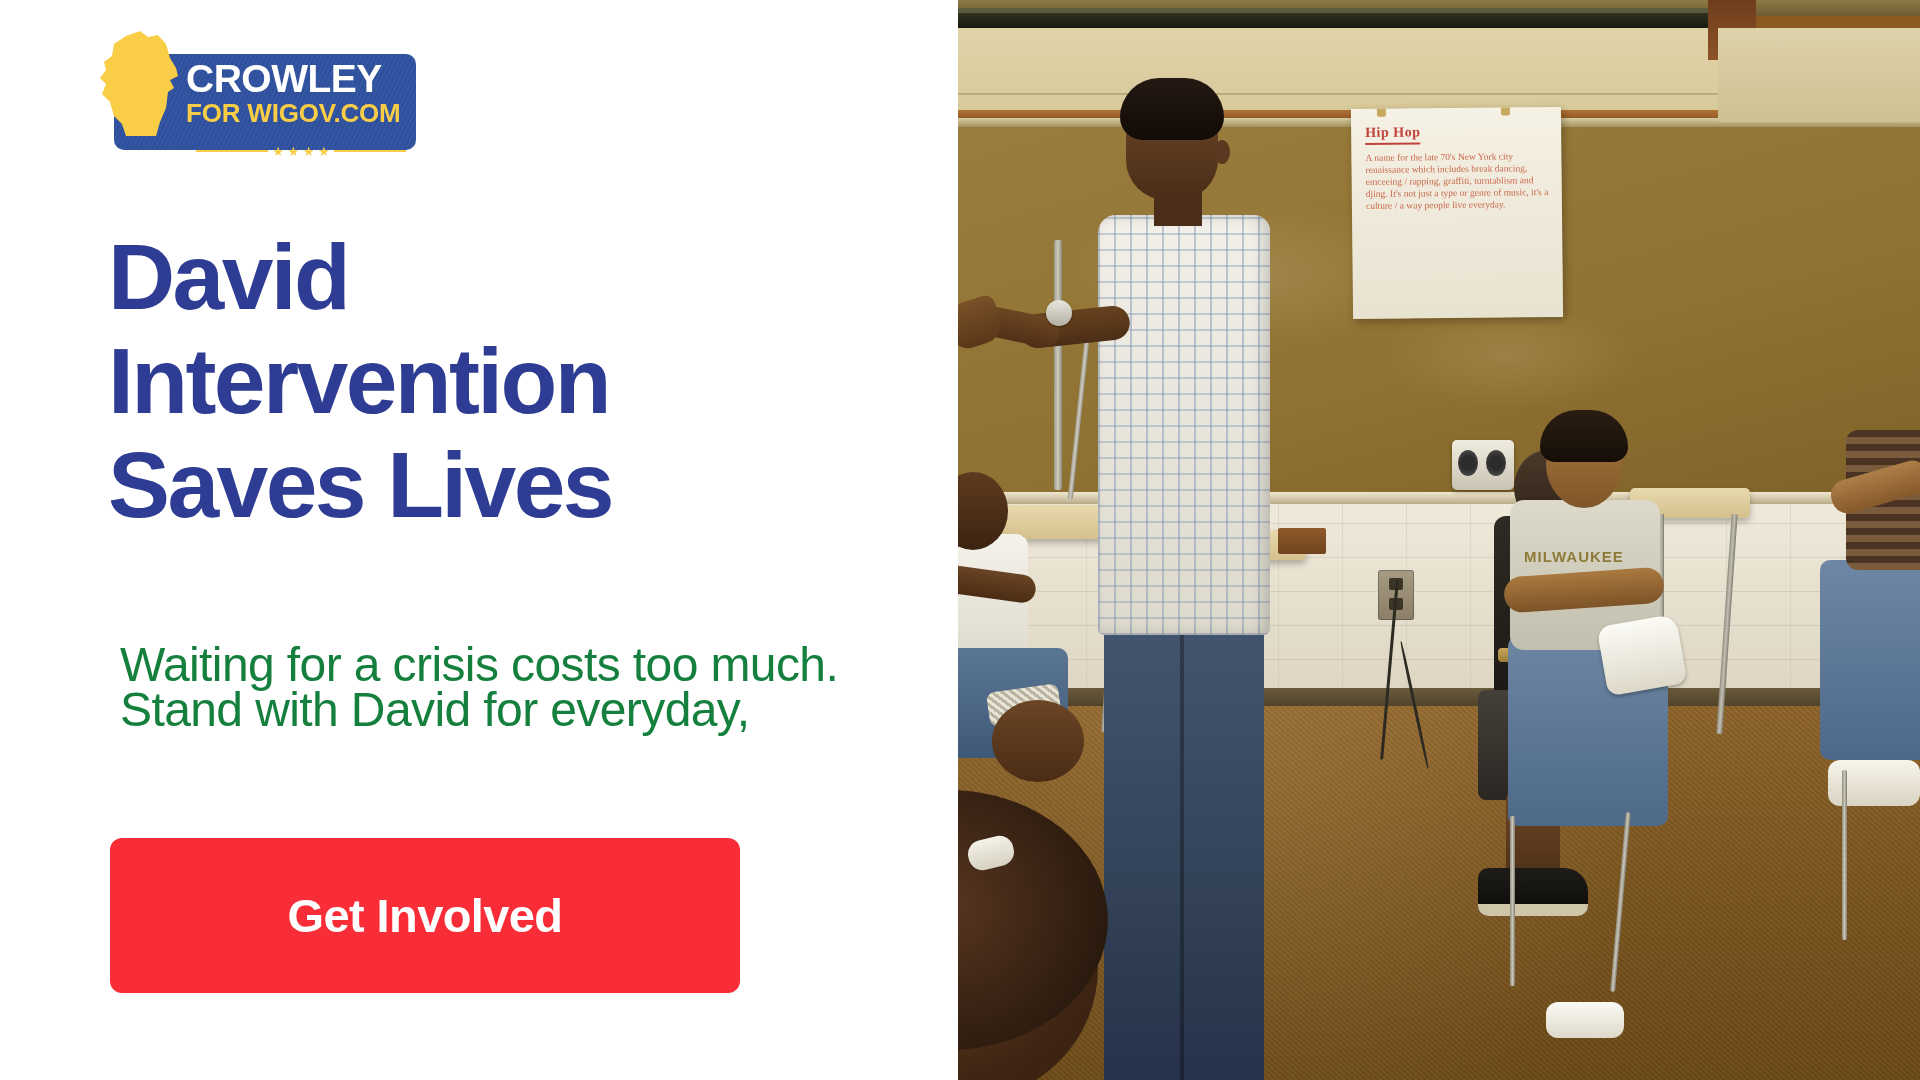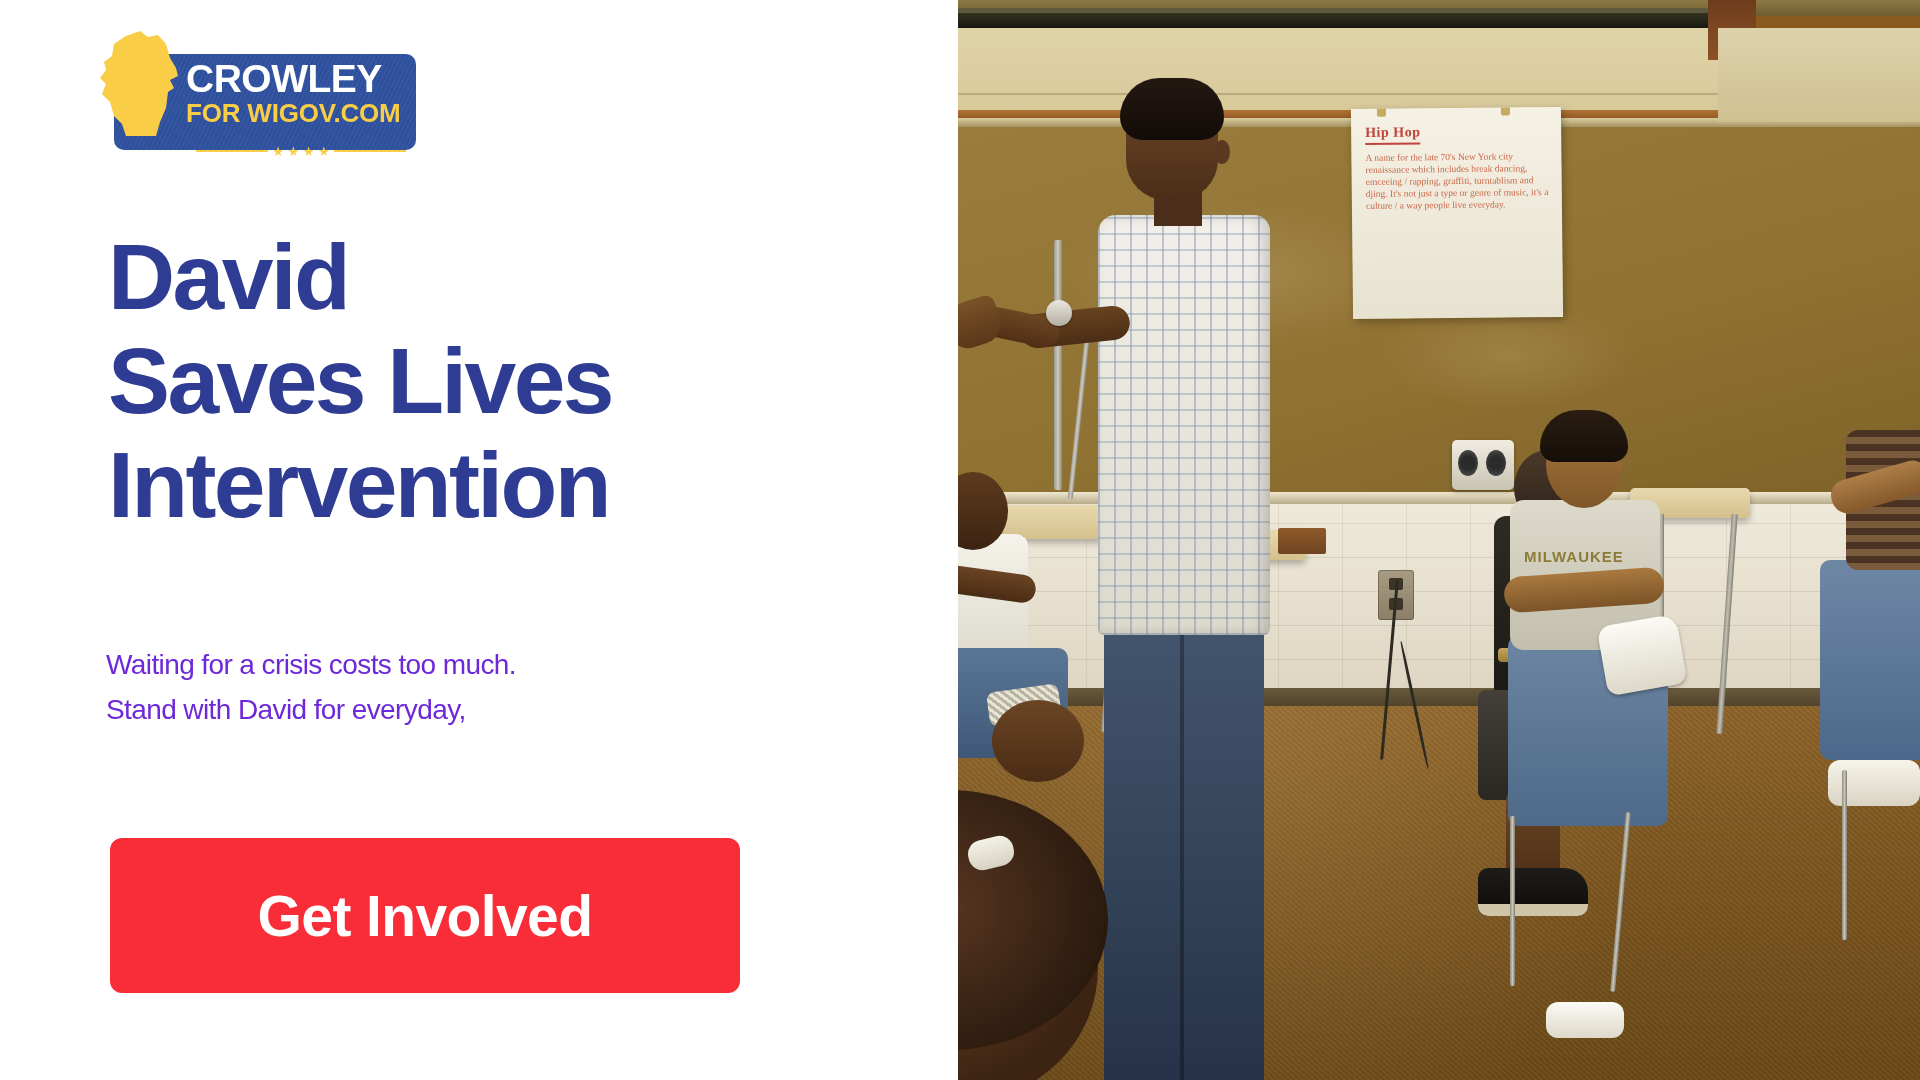--- a/index.html
+++ b/index.html
@@ -77,39 +77,39 @@
     line-height:104px;
     font-weight:bold;
     color:#2f3c93;
     letter-spacing:-2.6px;
     font-family:"Liberation Sans", sans-serif;
   }
   .headline-line { display:block; white-space:nowrap; }
 
   
   .subheadline {
-    position:absolute; left:106px; top:642px;
+    position:absolute; left:120px; top:642px;
     width:800px;
-    font-size:28px;
+    font-size:48px;
     line-height:45px;
     font-weight:normal;
-    color:#6d28d9;
+    color:#15803d;
     letter-spacing:-0.6px;
     font-family:"Liberation Sans", sans-serif;
   }
   .sub-line { display:block; white-space:nowrap; }
 
   
   .cta-button {
     position:absolute; left:110px; top:838px;
     width:630px; height:155px;
     background:#f92d37;
     border:none; border-radius:12px;
     color:#ffffff;
-    font-size:57px;
+    font-size:47px;
     font-weight:bold;
     letter-spacing:-0.6px;
     font-family:"Liberation Sans", sans-serif;
     cursor:pointer;
     display:flex; align-items:center; justify-content:center;
   }
 
   
   .photo {
     position:absolute; left:958px; top:0;
@@ -354,22 +354,22 @@
       </div>
       <div class="logo-stars">
         <span class="logo-rule"></span>
         <span class="logo-star">★ ★ ★ ★</span>
         <span class="logo-rule"></span>
       </div>
     </div>
 
     <h1 class="headline">
       <span class="headline-line">David</span>
+      <span class="headline-line">Intervention</span>
       <span class="headline-line">Saves Lives</span>
-      <span class="headline-line">Intervention</span>
     </h1>
 
     <p class="subheadline">
       <span class="sub-line">Waiting for a crisis costs too much.</span>
       <span class="sub-line">Stand with David for everyday,</span>
     </p>
 
     <button class="cta-button">Get Involved</button>
   </div>
 

